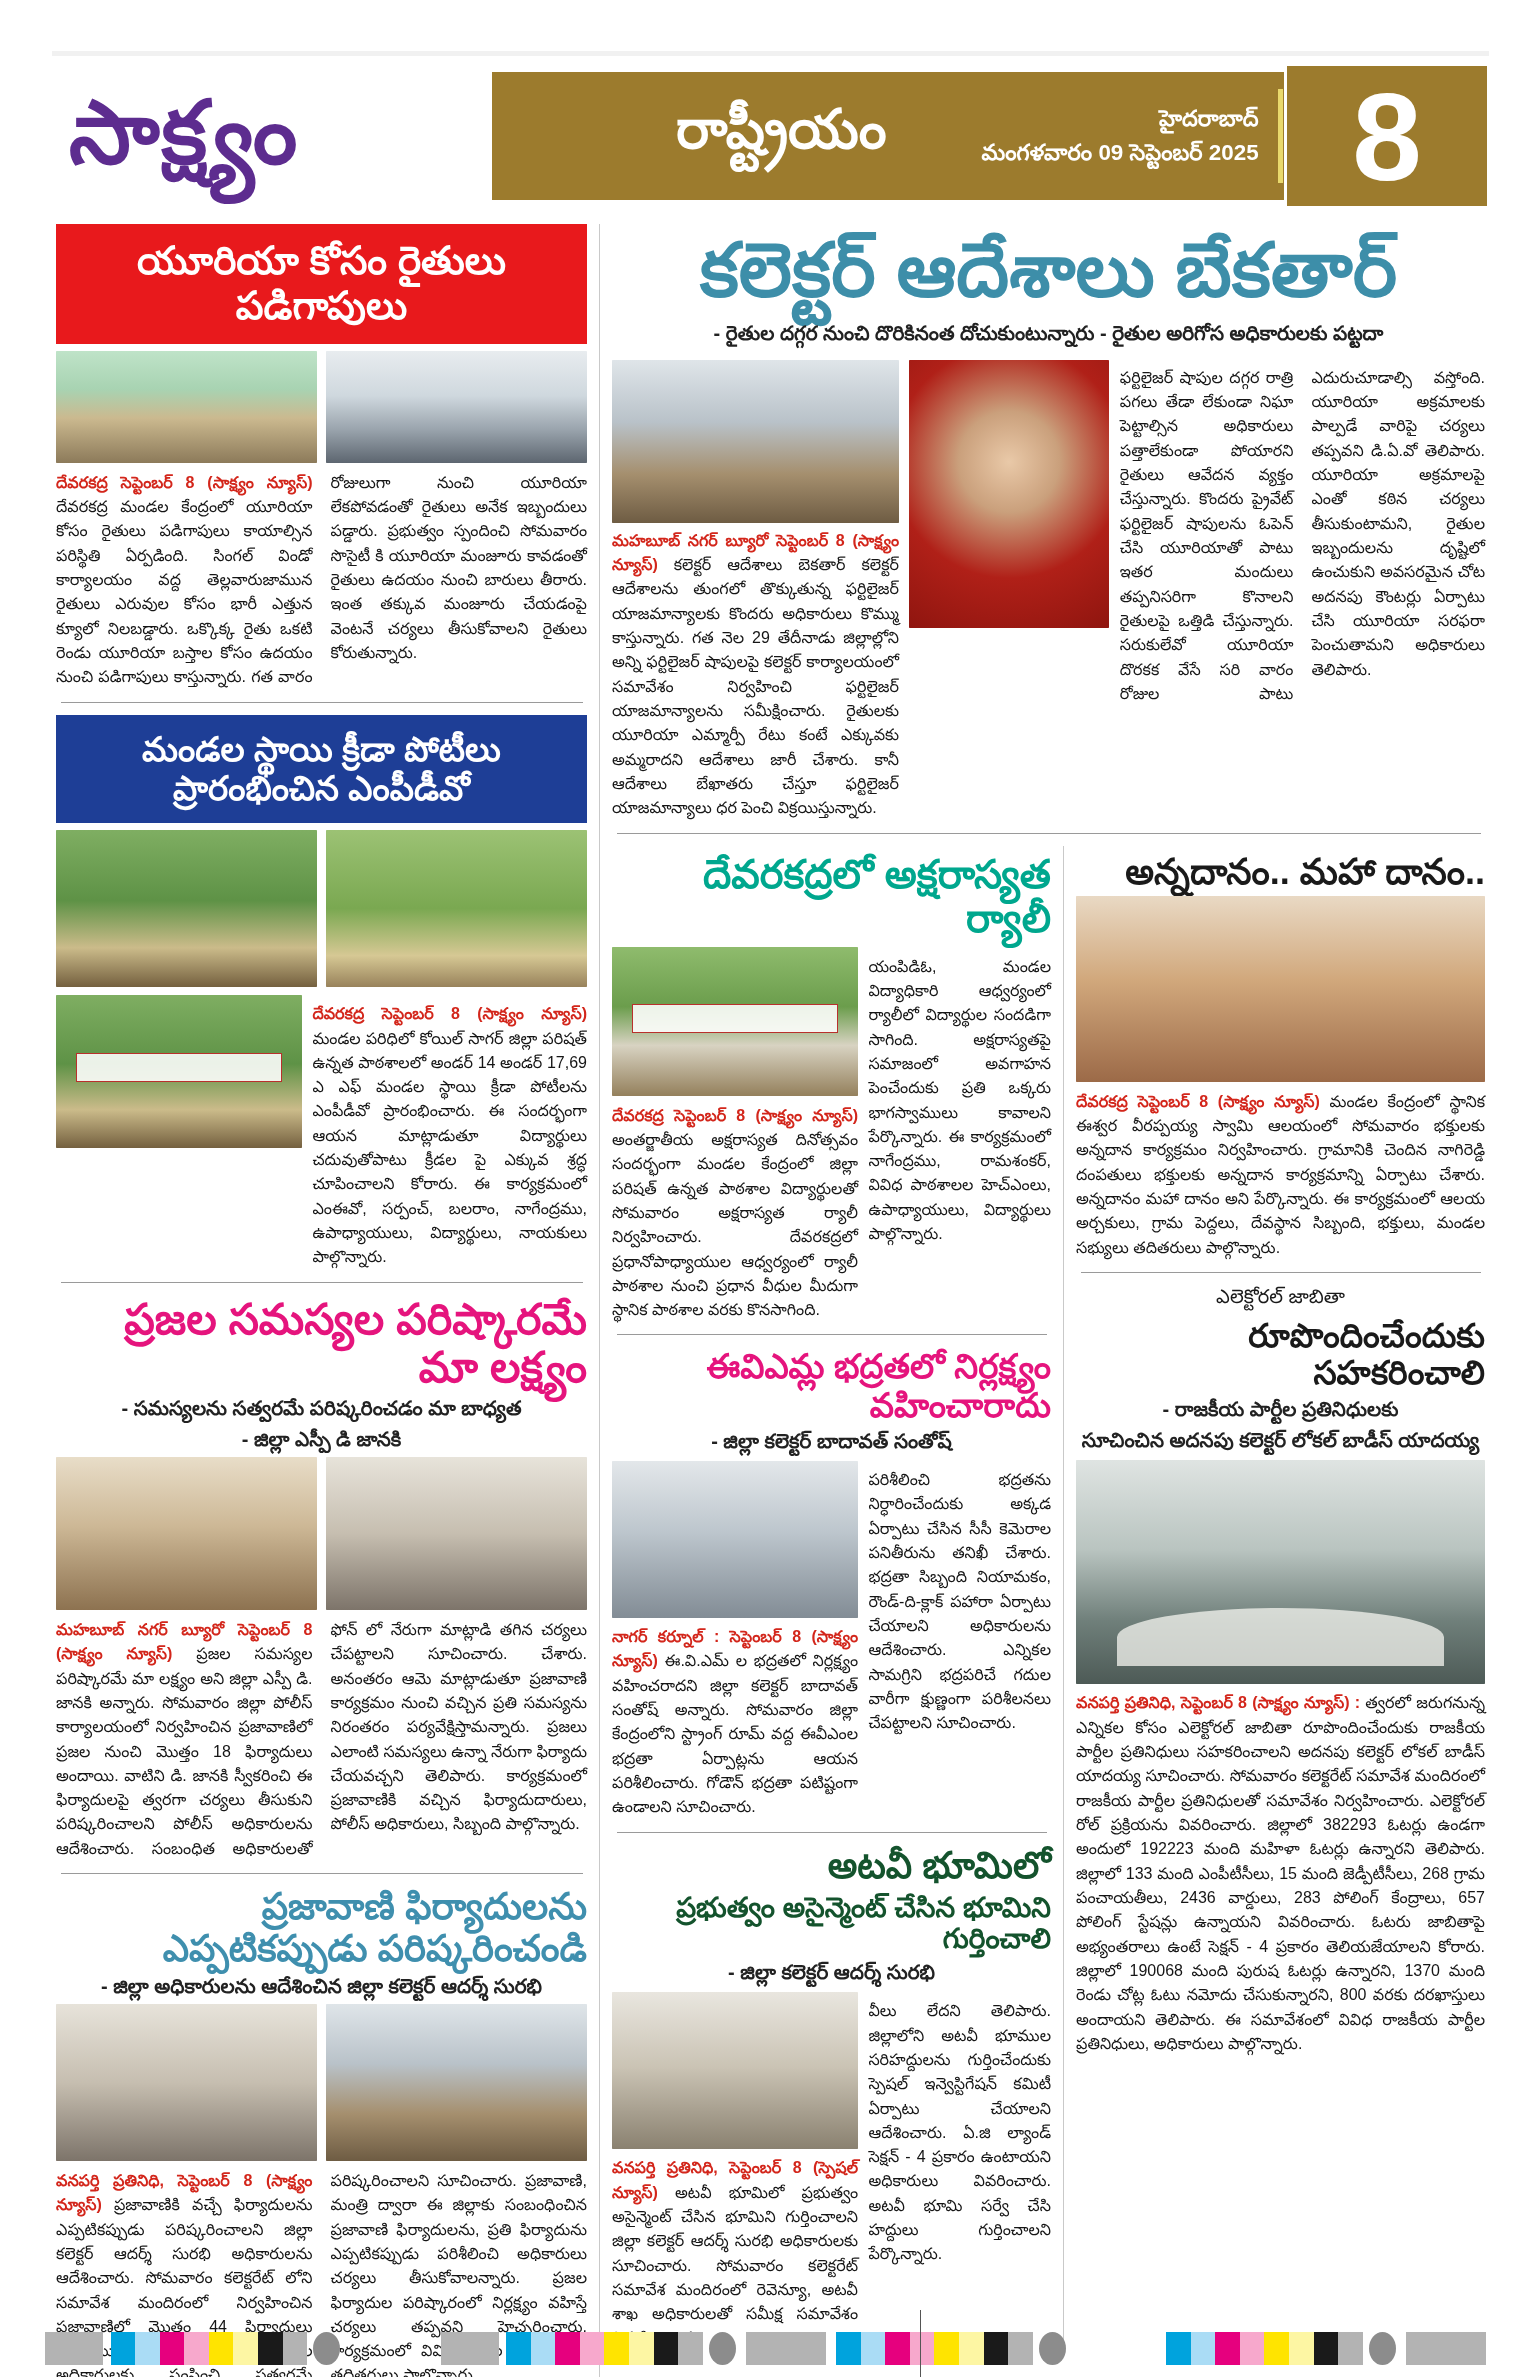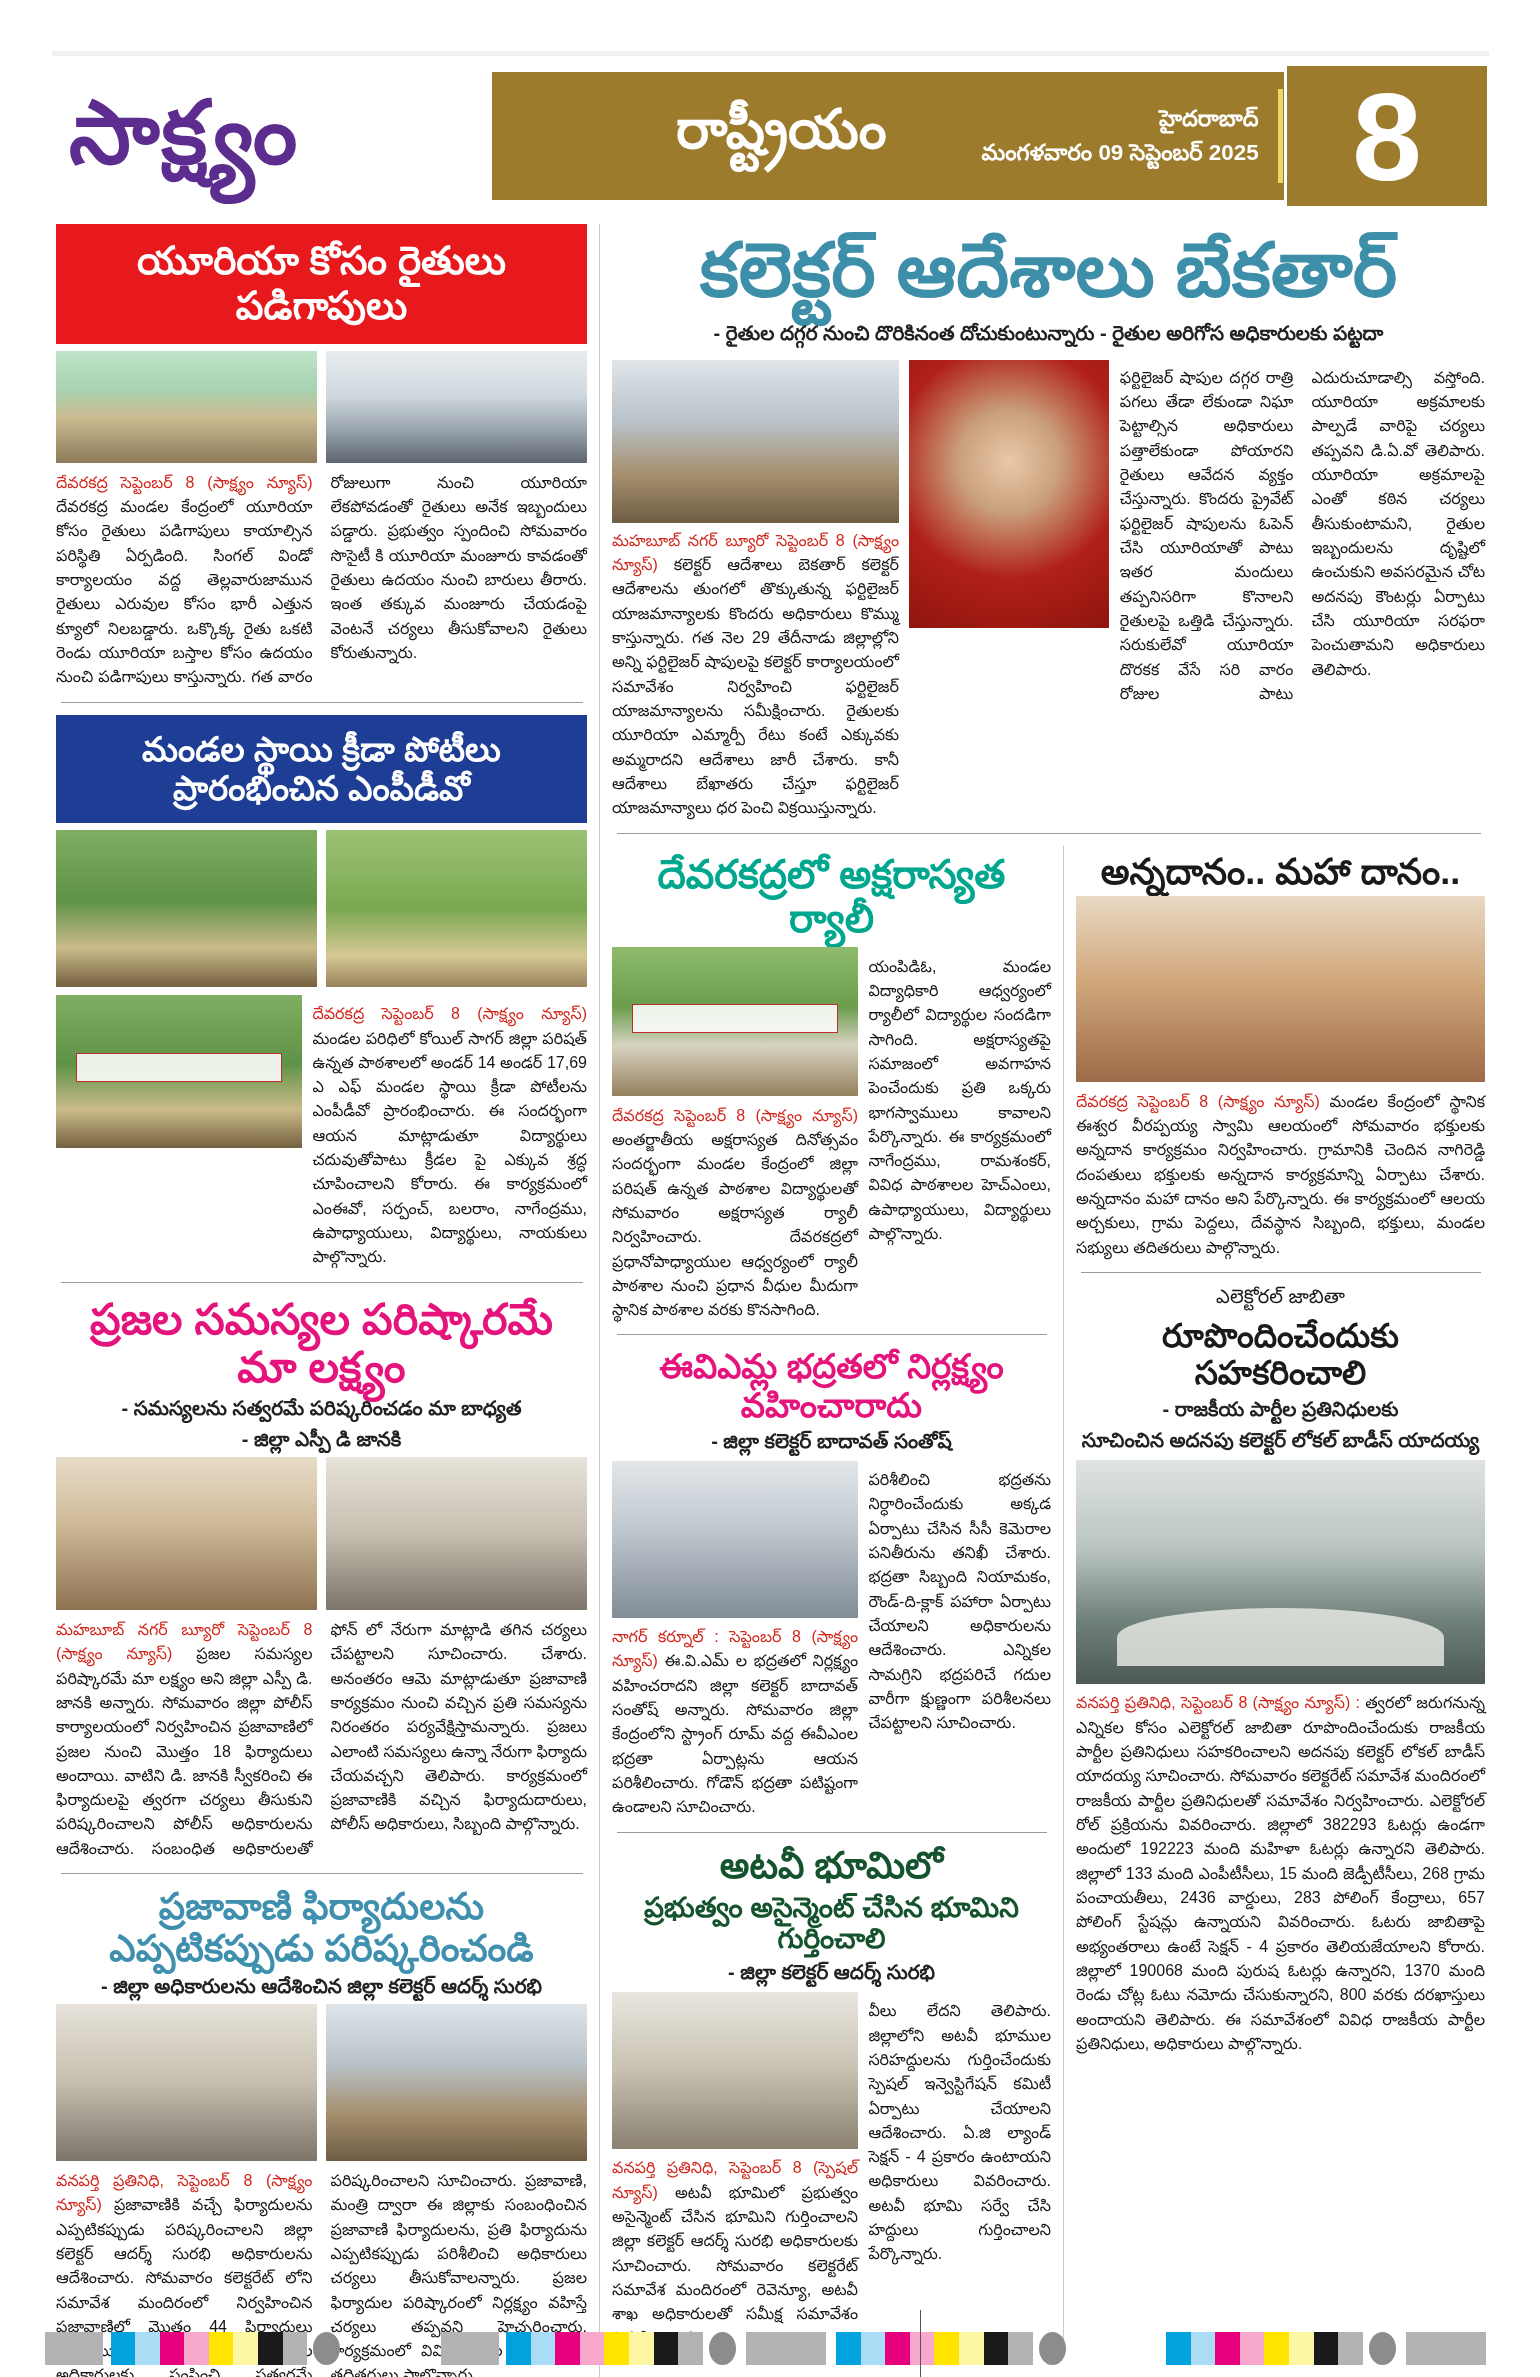--- a/index.html
+++ b/index.html
@@ -18,34 +18,34 @@
   .pagenum{color:#fff;font-size:125px;font-weight:bold;line-height:1;}
   
   .content{position:absolute;top:224px;left:56px;width:1429px;display:flex;gap:12px;}
   .col-left{width:531px;flex:none;}
   .col-main{flex:1;border-left:0.7px solid #c9c9c9;padding-left:12px;min-width:0;}
   .sep{border:0;border-top:0.7px solid #9a9a9a;margin:12px 4.5px;}
   
   .banner{color:#fff;font-weight:bold;text-align:center;font-size:39px;line-height:1.15;padding:15px 7.5px;margin-bottom:7.5px;}
   .banner.red{background:#e8191c;}
   .banner.blue{background:#1e3e96;}
-  .hl{text-align:center;font-weight:bold;line-height:1.12;margin:6px 0 3px;}
+  .hl{text-align:right;font-weight:bold;line-height:1.12;margin:6px 0 3px;}
   .hl.magenta{color:#e5147d;font-size:43px;}
   .hl.teal{color:#3f8fae;font-size:37px;}
   .hl.green{color:#00a78e;font-size:40px;}
   .hl.cyan{color:#14532d;font-size:37px;}
   .hl.black{color:#1a1a1a;font-size:36px;}
   .subhl{text-align:center;font-size:20px;font-weight:bold;color:#222;margin:3px 0;line-height:1.4;}
   .kicker{text-align:center;font-size:19.4px;font-weight:normal;color:#1a1a1a;margin-top:4.5px;}
   .lead-hl{text-align:center;font-weight:bold;color:#3d8ea9;font-size:75px;line-height:1.02;margin:7.5px 0 10.4px;}
   .lead-sub{text-align:center;font-size:20px;font-weight:bold;color:#222;line-height:1.55;}
   
   .body{font-size:16px;line-height:1.52;text-align:justify;color:#151515;margin-top:7.5px;}
   .cols2{column-count:2;column-gap:18px;}
-  .dl{color:#d3261b;font-weight:normal;}
+  .dl{color:#d3261b;font-weight:bold;}
   
   .photo{position:relative;overflow:hidden;border-radius:0.7px;background:#cfc9b8;}
   .ph-row{display:flex;gap:9px;margin:4.5px 0 7.5px;}
   .ph-row .photo{flex:1;}
   .g-queue{background:linear-gradient(180deg,#bfe3c8 0%,#a8d3b2 34%,#cbb98f 60%,#8c7a5a 100%);}
   .g-building{background:linear-gradient(180deg,#e8ecef 0%,#cfd8de 40%,#9aa4ad 70%,#5d6670 100%);}
   .g-trees{background:linear-gradient(180deg,#7fae62 0%,#5e9246 45%,#cbbb8a 75%,#74603f 100%);}
   .g-field{background:linear-gradient(180deg,#9cc274 0%,#7aa851 50%,#d6c894 80%,#98825b 100%);}
   .g-indoor{background:linear-gradient(180deg,#e8ddc8 0%,#cdb896 45%,#8d7250 100%);}
   .g-office{background:linear-gradient(180deg,#e7e3da 0%,#c6beb0 50%,#7d746a 100%);}

